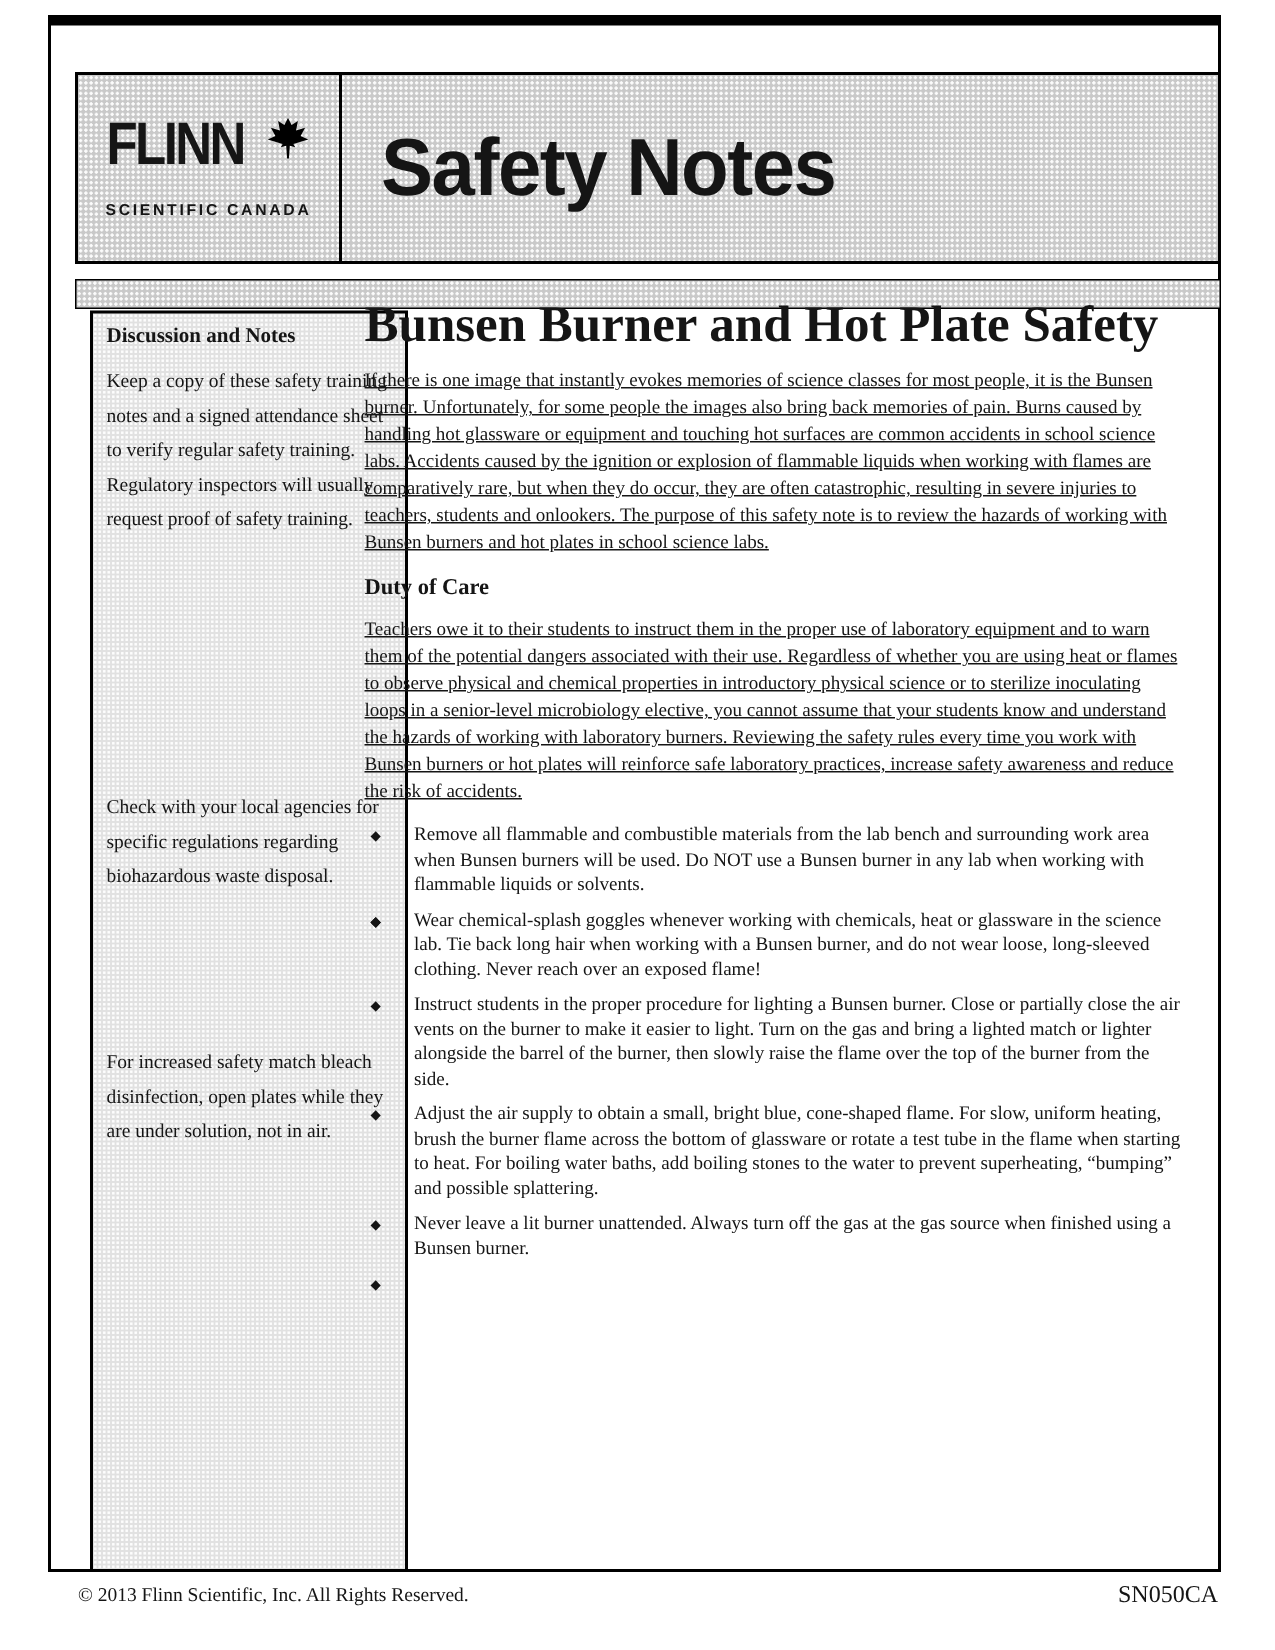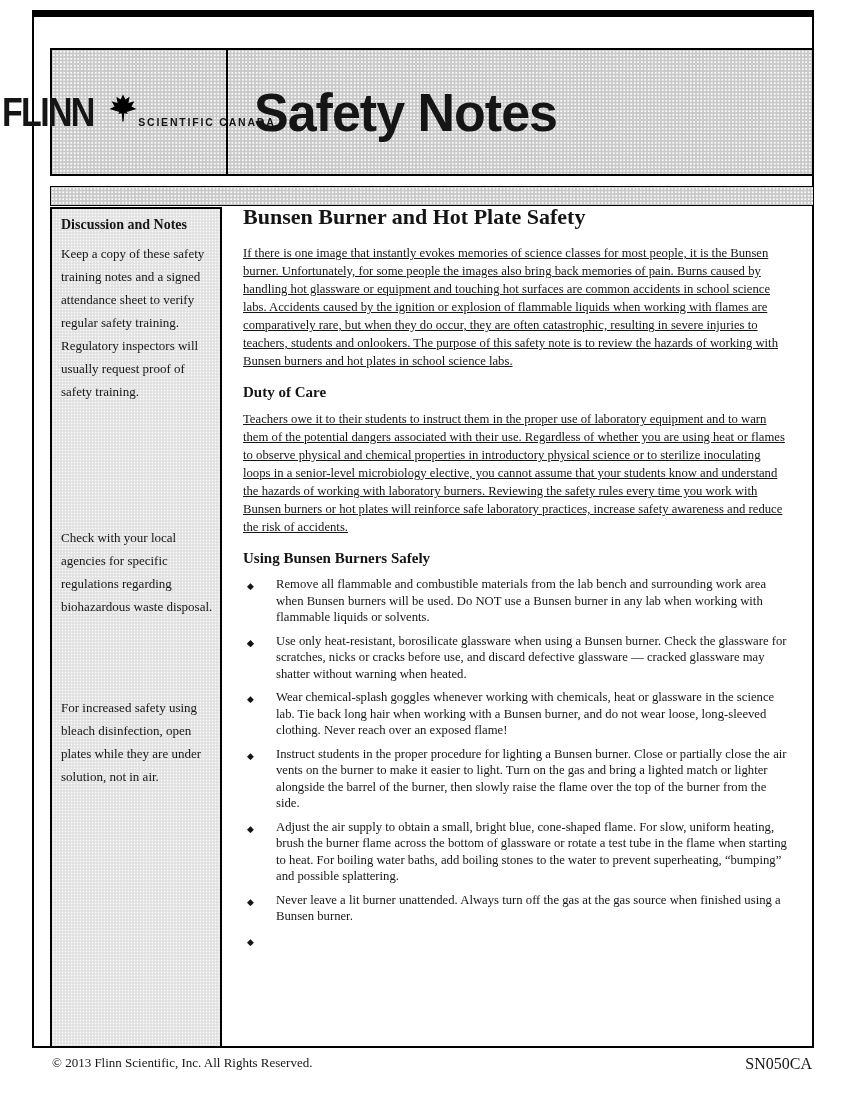--- a/index.html
+++ b/index.html
@@ -17,21 +17,21 @@
     background-color:#c9c9c9;
     background-image: radial-gradient(circle, rgba(255,255,255,0.95) 0.9px, rgba(255,255,255,0) 1.15px);
     background-size:3.5px 3.5px;
   }
   .header-band {
     position:absolute; left:50px; top:48px; width:764px; height:128px;
     box-sizing:border-box; border:2px solid #000; display:flex;
   }
   .logo-box {
     width:176px; box-sizing:border-box; border-right:2px solid #000;
-    display:flex; flex-direction:row; align-items:center; justify-content:center;
+    display:flex; flex-direction:column; align-items:center; justify-content:center;
   }
   .logo-row { display:flex; align-items:flex-start; }
   .logo-flinn {
     font-family:"Liberation Sans", sans-serif; font-weight:bold; font-size:40px;
     line-height:0.9; letter-spacing:-2px; transform:scaleX(0.85); transform-origin:left center;
   }
   .logo-leaf { margin-left:-2px; margin-top:0px; }
   .logo-sub {
     font-family:"Liberation Sans", sans-serif; font-weight:bold; font-size:10.5px;
     letter-spacing:1.8px; margin-top:20px; white-space:nowrap;
@@ -39,36 +39,36 @@
   .band-title {
     flex:1; display:flex; align-items:center; padding-left:26px;
     font-family:"Liberation Sans", sans-serif; font-weight:bold; font-size:52px;
     letter-spacing:-1px; transform:scaleY(1.04); transform-origin:left center;
   }
   .thin-band {
     position:absolute; left:50px; top:186px; width:764px; height:20px;
     box-sizing:border-box; border:1px solid #000;
   }
   .sidebar {
-    position:absolute; left:50px; top:207px; width:172px; height:841px;
+    position:absolute; left:60px; top:207px; width:212px; height:841px;
     box-sizing:border-box; border:2px solid #000;
     background-color:#e1e1e1;
     background-image: radial-gradient(circle, rgba(255,255,255,0.95) 0.8px, rgba(255,255,255,0) 1.05px);
     background-size:3px 3px;
   }
   .sb-heading { position:absolute; top:8px; left:9px; font-weight:bold; font-size:14px; }
   .sb-note {
     position:absolute; left:9px; right:6px; margin:0;
     font-size:13px; line-height:23px;
   }
   .sb-note.n1 { top:33px; }
   .sb-note.n2 { top:317px; }
   .sb-note.n3 { top:487px; }
   .main { position:absolute; left:243px; top:202px; width:548px; }
-  .main h1 { margin:0 0 12px 0; font-size:22px; line-height:30px; font-weight:bold; }
+  .main h1 { margin:0 0 12px 0; font-size:34px; line-height:30px; font-weight:bold; }
   .main .body-p { margin:0 4px 12px 0; font-size:12.7px; line-height:18px;text-decoration:underline; }
   .main h2 { margin:0 0 7px 0; font-size:15px; line-height:21px; font-weight:bold; }
   ul.bullets { list-style:none; margin:0; padding:0; }
   ul.bullets li {
     position:relative; padding-left:33px; margin:0 0 7px 0;
     font-size:12.7px; line-height:16.5px;
   }
   .diamond {
     position:absolute; left:4px; top:2px; font-size:9px; line-height:16.5px;
     font-family:"DejaVu Sans", sans-serif;
@@ -97,42 +97,40 @@
     </div>
     <div class="band-title">Safety Notes</div>
   </div>
 
   <div class="thin-band halftone"></div>
 
   <div class="sidebar">
     <div class="sb-heading">Discussion and Notes</div>
     <p class="sb-note n1">Keep a copy of these safety training notes and a signed attendance sheet to verify regular safety training. Regulatory inspectors will usually request proof of safety training.</p>
     <p class="sb-note n2">Check with your local agencies for specific regulations regarding biohazardous waste disposal.</p>
-    <p class="sb-note n3">For increased safety using bleach disinfection, open plates while they are under solution, not in air.</p>
+    <p class="sb-note n3">For increased safety match bleach disinfection, open plates while they are under solution, not in air.</p>
   </div>
 
   <div class="main">
     <h1>Bunsen Burner and Hot Plate Safety</h1>
     <p class="body-p">If there is one image that instantly evokes memories of science classes for most people, it is the Bunsen burner. Unfortunately, for some people the images also bring back memories of pain. Burns caused by handling hot glassware or equipment and touching hot surfaces are common accidents in school science labs. Accidents caused by the ignition or explosion of flammable liquids when working with flames are comparatively rare, but when they do occur, they are often catastrophic, resulting in severe injuries to teachers, students and onlookers. The purpose of this safety note is to review the hazards of working with Bunsen burners and hot plates in school science labs.</p>
 
     <h2>Duty of Care</h2>
     <p class="body-p">Teachers owe it to their students to instruct them in the proper use of laboratory equipment and to warn them of the potential dangers associated with their use. Regardless of whether you are using heat or flames to observe physical and chemical properties in introductory physical science or to sterilize inoculating loops in a senior-level microbiology elective, you cannot assume that your students know and understand the hazards of working with laboratory burners. Reviewing the safety rules every time you work with Bunsen burners or hot plates will reinforce safe laboratory practices, increase safety awareness and reduce the risk of accidents.</p>
 
-    <h2>Using Bunsen Burners Safely</h2>
     <ul class="bullets">
       <li>
         <span class="diamond">◆</span>
         <span>Remove all flammable and combustible materials from the lab bench and surrounding work area when Bunsen burners will be used. Do NOT use a Bunsen burner in any lab when working with flammable liquids or solvents.</span>
       </li>
       <li>
         <span class="diamond">◆</span>
       </li>
       <li>
         <span class="diamond">◆</span>
-        <span>Use only heat-resistant, borosilicate glassware when using a Bunsen burner. Check the glassware for scratches, nicks or cracks before use, and discard defective glassware — cracked glassware may shatter without warning when heated.</span>
       </li>
       <li>
         <span class="diamond">◆</span>
         <span>Wear chemical-splash goggles whenever working with chemicals, heat or glassware in the science lab. Tie back long hair when working with a Bunsen burner, and do not wear loose, long-sleeved clothing. Never reach over an exposed flame!</span>
       </li>
       <li>
         <span class="diamond">◆</span>
         <span>Instruct students in the proper procedure for lighting a Bunsen burner. Close or partially close the air vents on the burner to make it easier to light. Turn on the gas and bring a lighted match or lighter alongside the barrel of the burner, then slowly raise the flame over the top of the burner from the side.</span>
       </li>
       <li>

